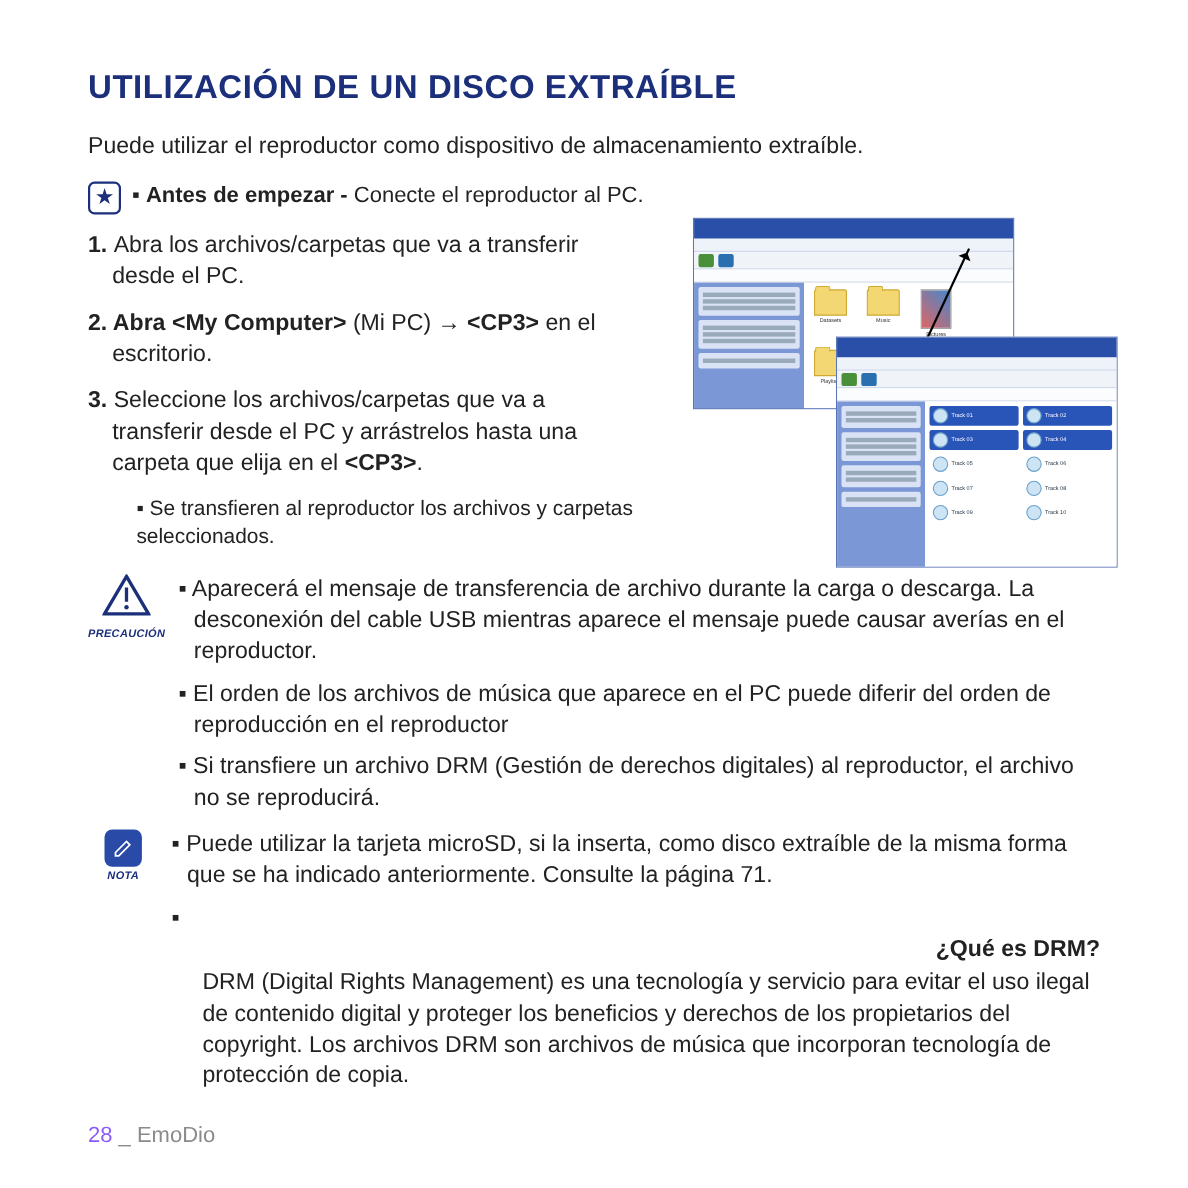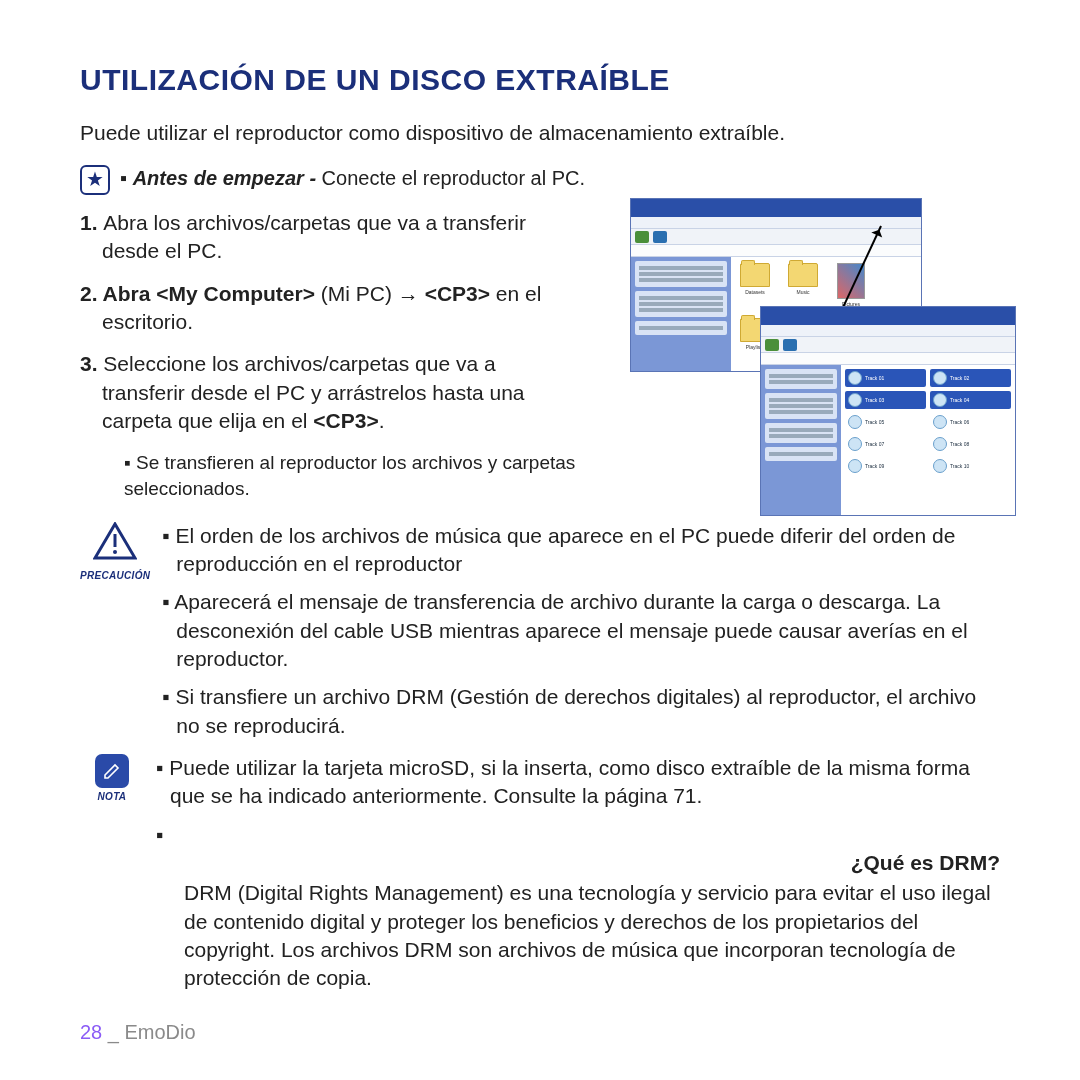--- a/index.html
+++ b/index.html
@@ -29,21 +29,21 @@
     margin-bottom: 14px;
   }
   .star-badge {
     width: 30px; height: 30px;
     border: 2px solid #1b2f7a;
     border-radius: 6px;
     display:flex; align-items:center; justify-content:center;
     color:#1b2f7a; font-size:20px; flex:0 0 30px;
   }
   .before-text { font-size: 20px; }
-  .before-text .bold { font-weight: bold; font-style: italic; }
+  .before-text .bold { font-weight: bold; }
 
   .steps-wrap {
     position: relative;
     margin-bottom: 8px;
   }
   ol.steps {
     list-style: none;
     width: 495px;
   }
   ol.steps li {
@@ -326,22 +326,22 @@
     <span class="caution-icon">
       <svg viewBox="0 0 44 38">
           <polygon points="22,2 42,36 2,36" fill="none" stroke="#1b2f7a" stroke-width="3"></polygon>
           <line x1="22" y1="12" x2="22" y2="25" stroke="#1b2f7a" stroke-width="3"></line>
           <circle cx="22" cy="30" r="2" fill="#1b2f7a"></circle>
         </svg>
     </span>
     <div class="icon-label">PRECAUCIÓN</div>
   </div>
   <ul>
+    <li>Aparecerá el mensaje de transferencia de archivo durante la carga o descarga. La desconexión del cable USB mientras aparece el mensaje puede causar averías en el reproductor.</li>
     <li>El orden de los archivos de música que aparece en el PC puede diferir del orden de reproducción en el reproductor</li>
-    <li>Aparecerá el mensaje de transferencia de archivo durante la carga o descarga. La desconexión del cable USB mientras aparece el mensaje puede causar averías en el reproductor.</li>
     <li>Si transfiere un archivo DRM (Gestión de derechos digitales) al reproductor, el archivo no se reproducirá.</li>
   </ul>
 </div>
 
 <div class="callout">
   <div class="icon-col">
     <div class="note-badge">
       <svg viewBox="0 0 20 20">
           <path d="M3 14 L13 4 L16 7 L6 17 L3 17 Z" fill="none" stroke="#fff" stroke-width="1.6"></path>
         </svg>

